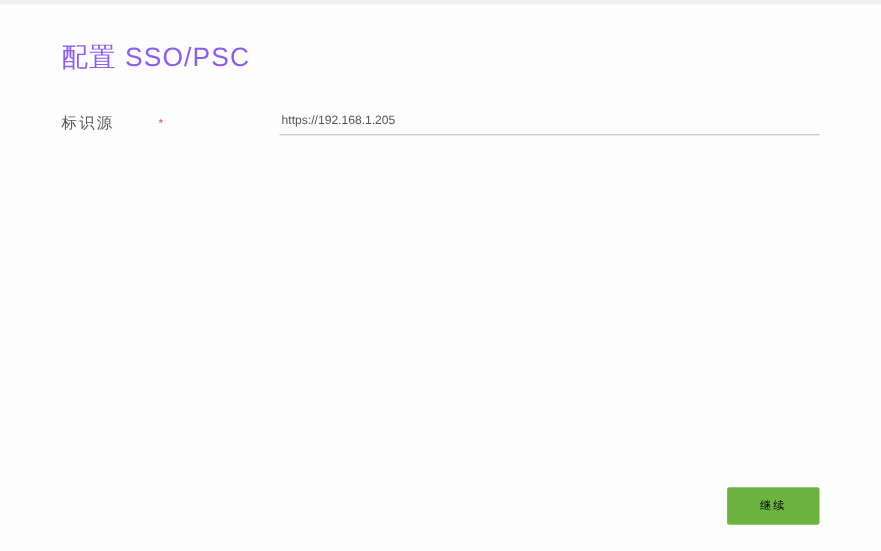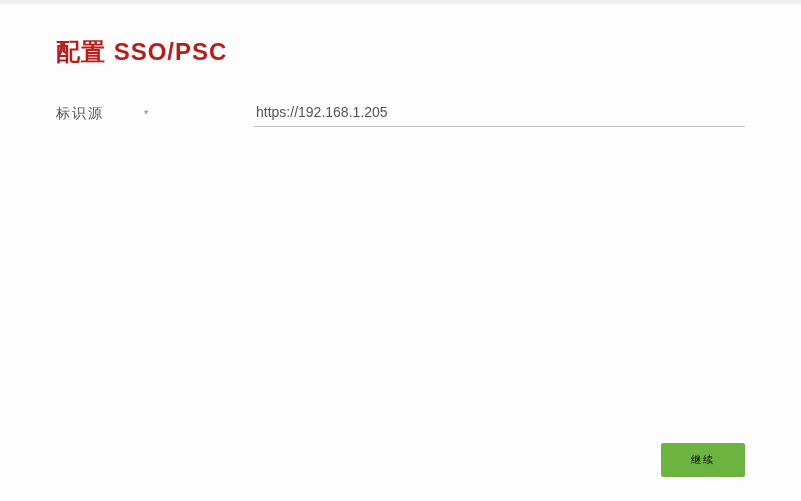--- a/index.html
+++ b/index.html
@@ -16,23 +16,23 @@
     }
     .top-border {
       height: 4px;
       background: #f0f0f0;
       width: 100%;
     }
     .content {
       padding: 32px 56px 0 56px;
     }
     .page-title {
-      color: #b91c1c;
+      color: #8b5cf6;
       font-size: 24px;
-      font-weight: 700;
+      font-weight: 400;
       letter-spacing: 1px;
       margin-bottom: 32px;
     }
     .form-row {
       display: flex;
       align-items: center;
       justify-content: space-between;
     }
     .form-label {
       color: #555;
@@ -48,21 +48,21 @@
       width: 110px;
     }
     .input-wrapper {
       flex: 1;
     }
     .text-input {
       width: 100%;
       border: none;
       border-bottom: 1px solid #c0c0c0;
       padding: 4px 2px 6px 2px;
-      font-size: 14px;
+      font-size: 11px;
       color: #555;
       outline: none;
       background: transparent;
       font-family: inherit;
     }
     .button-bar {
       position: absolute;
       bottom: 24px;
       right: 56px;
     }

